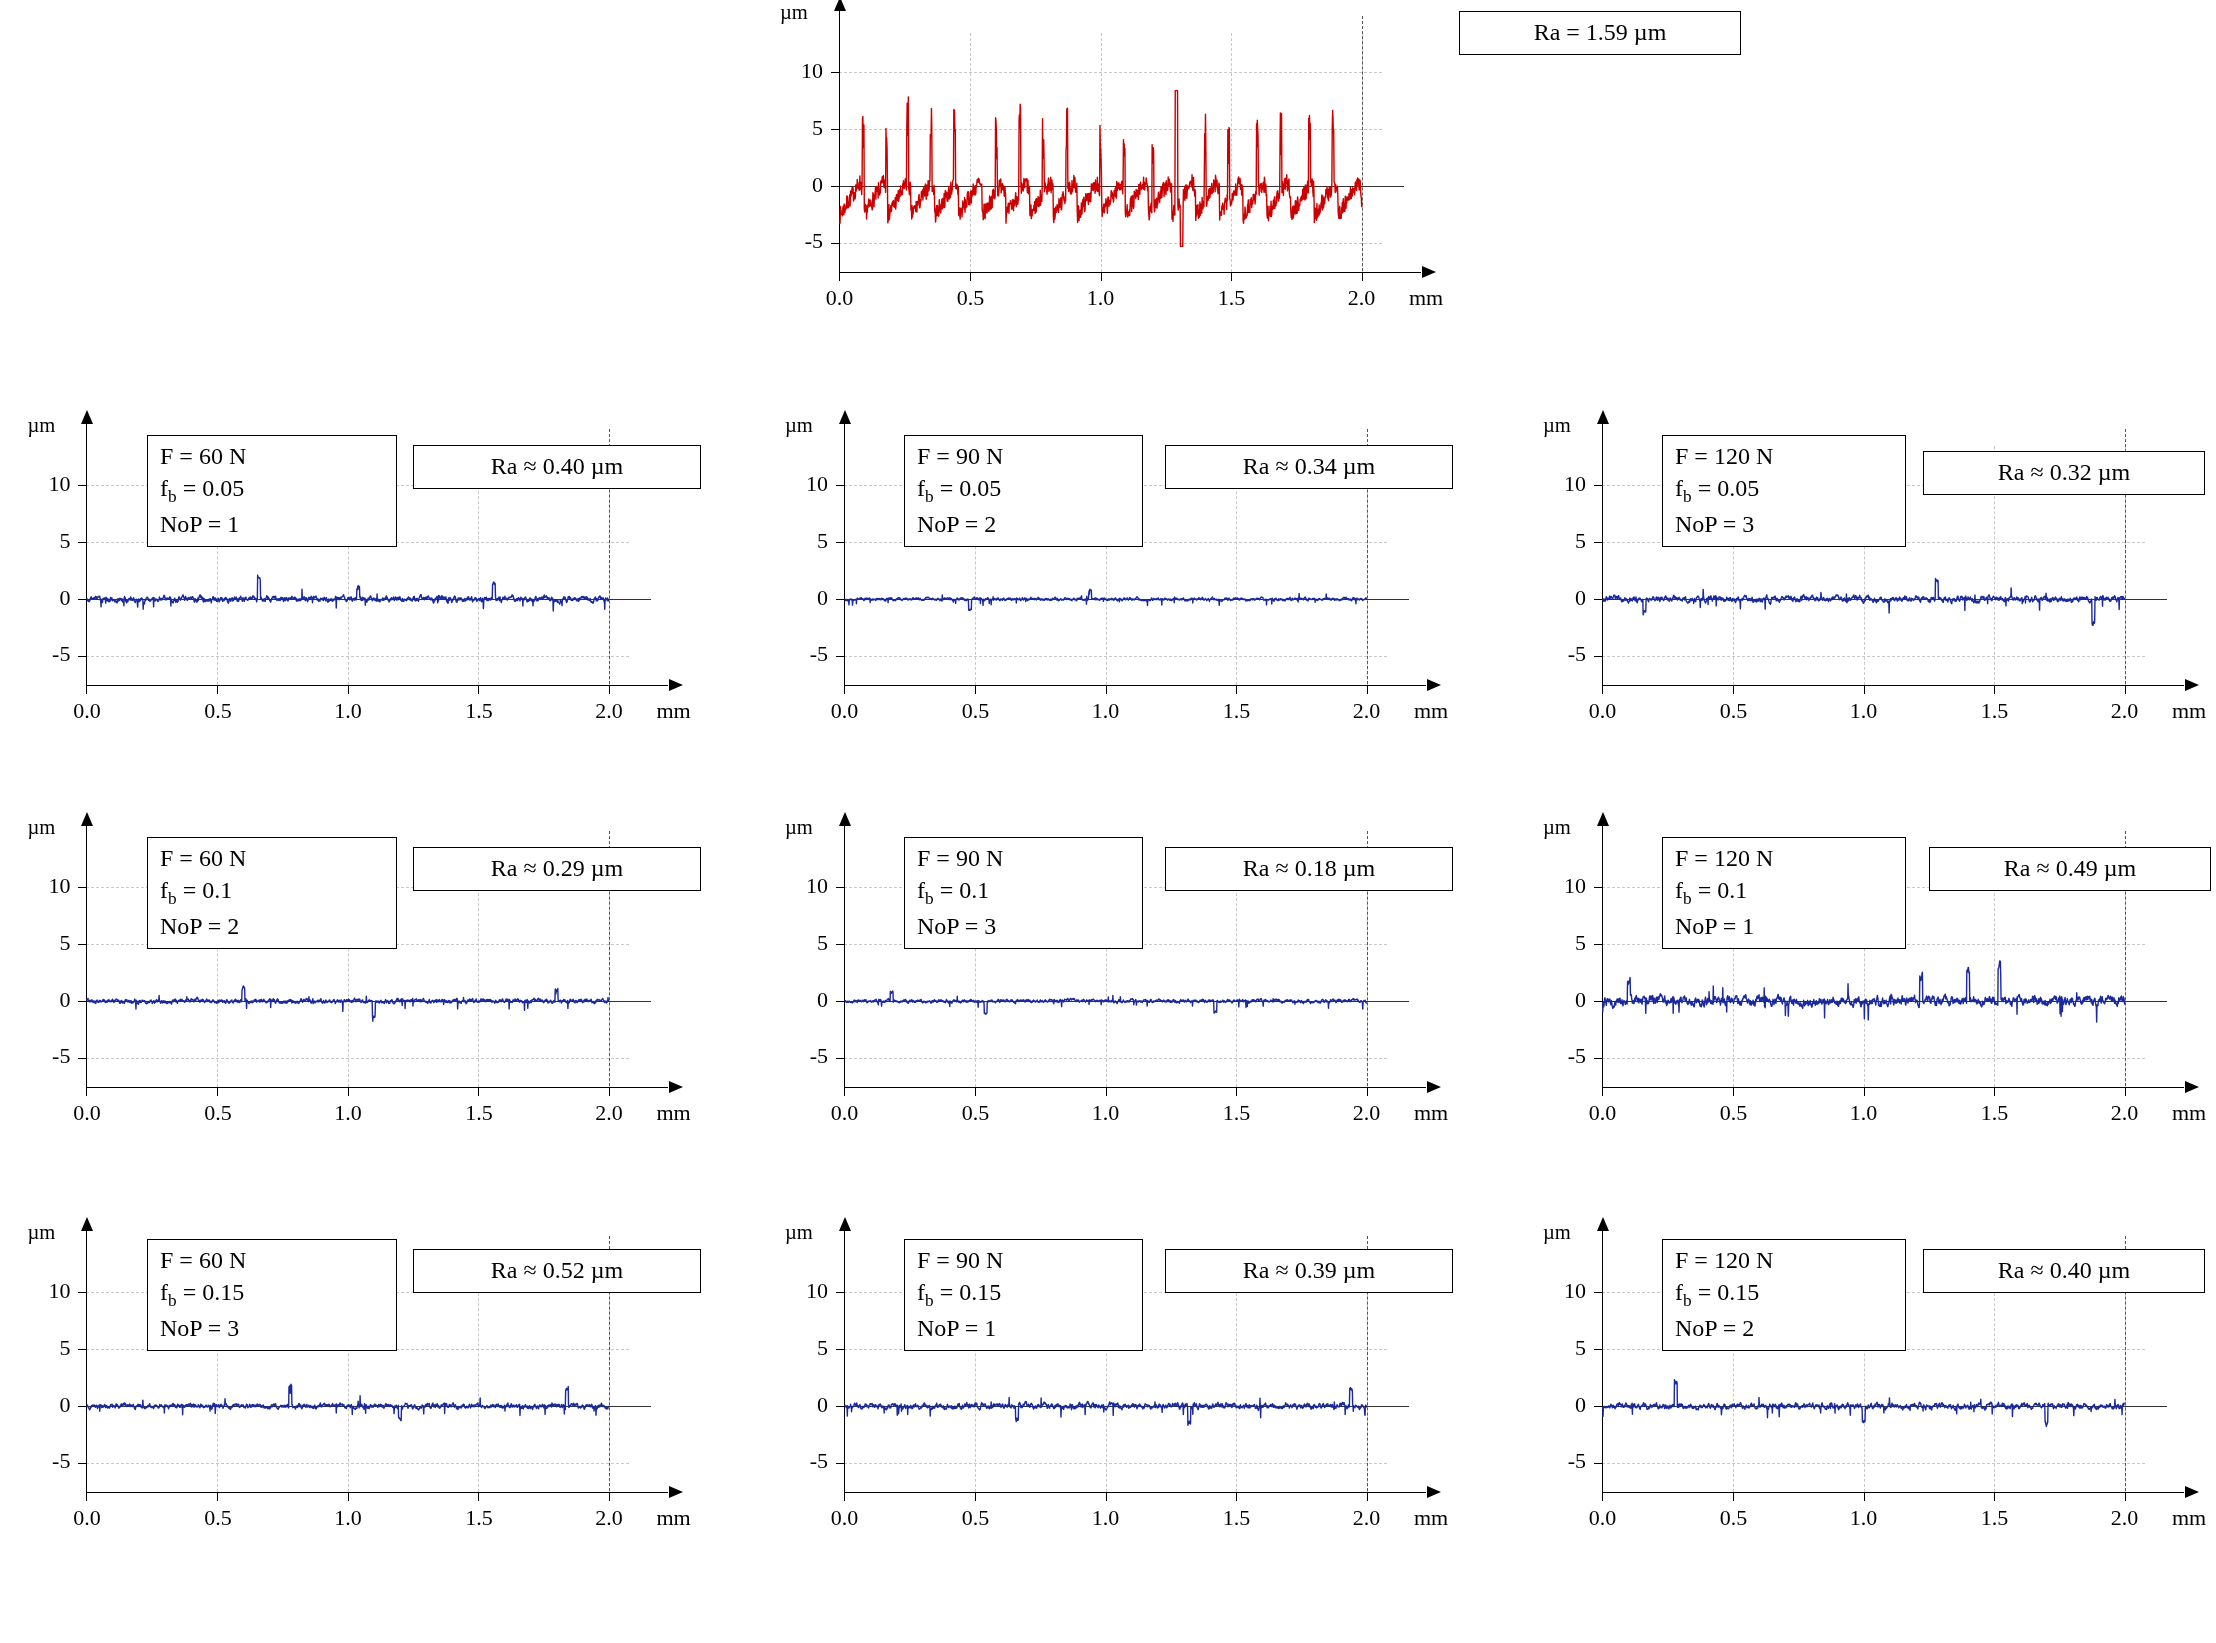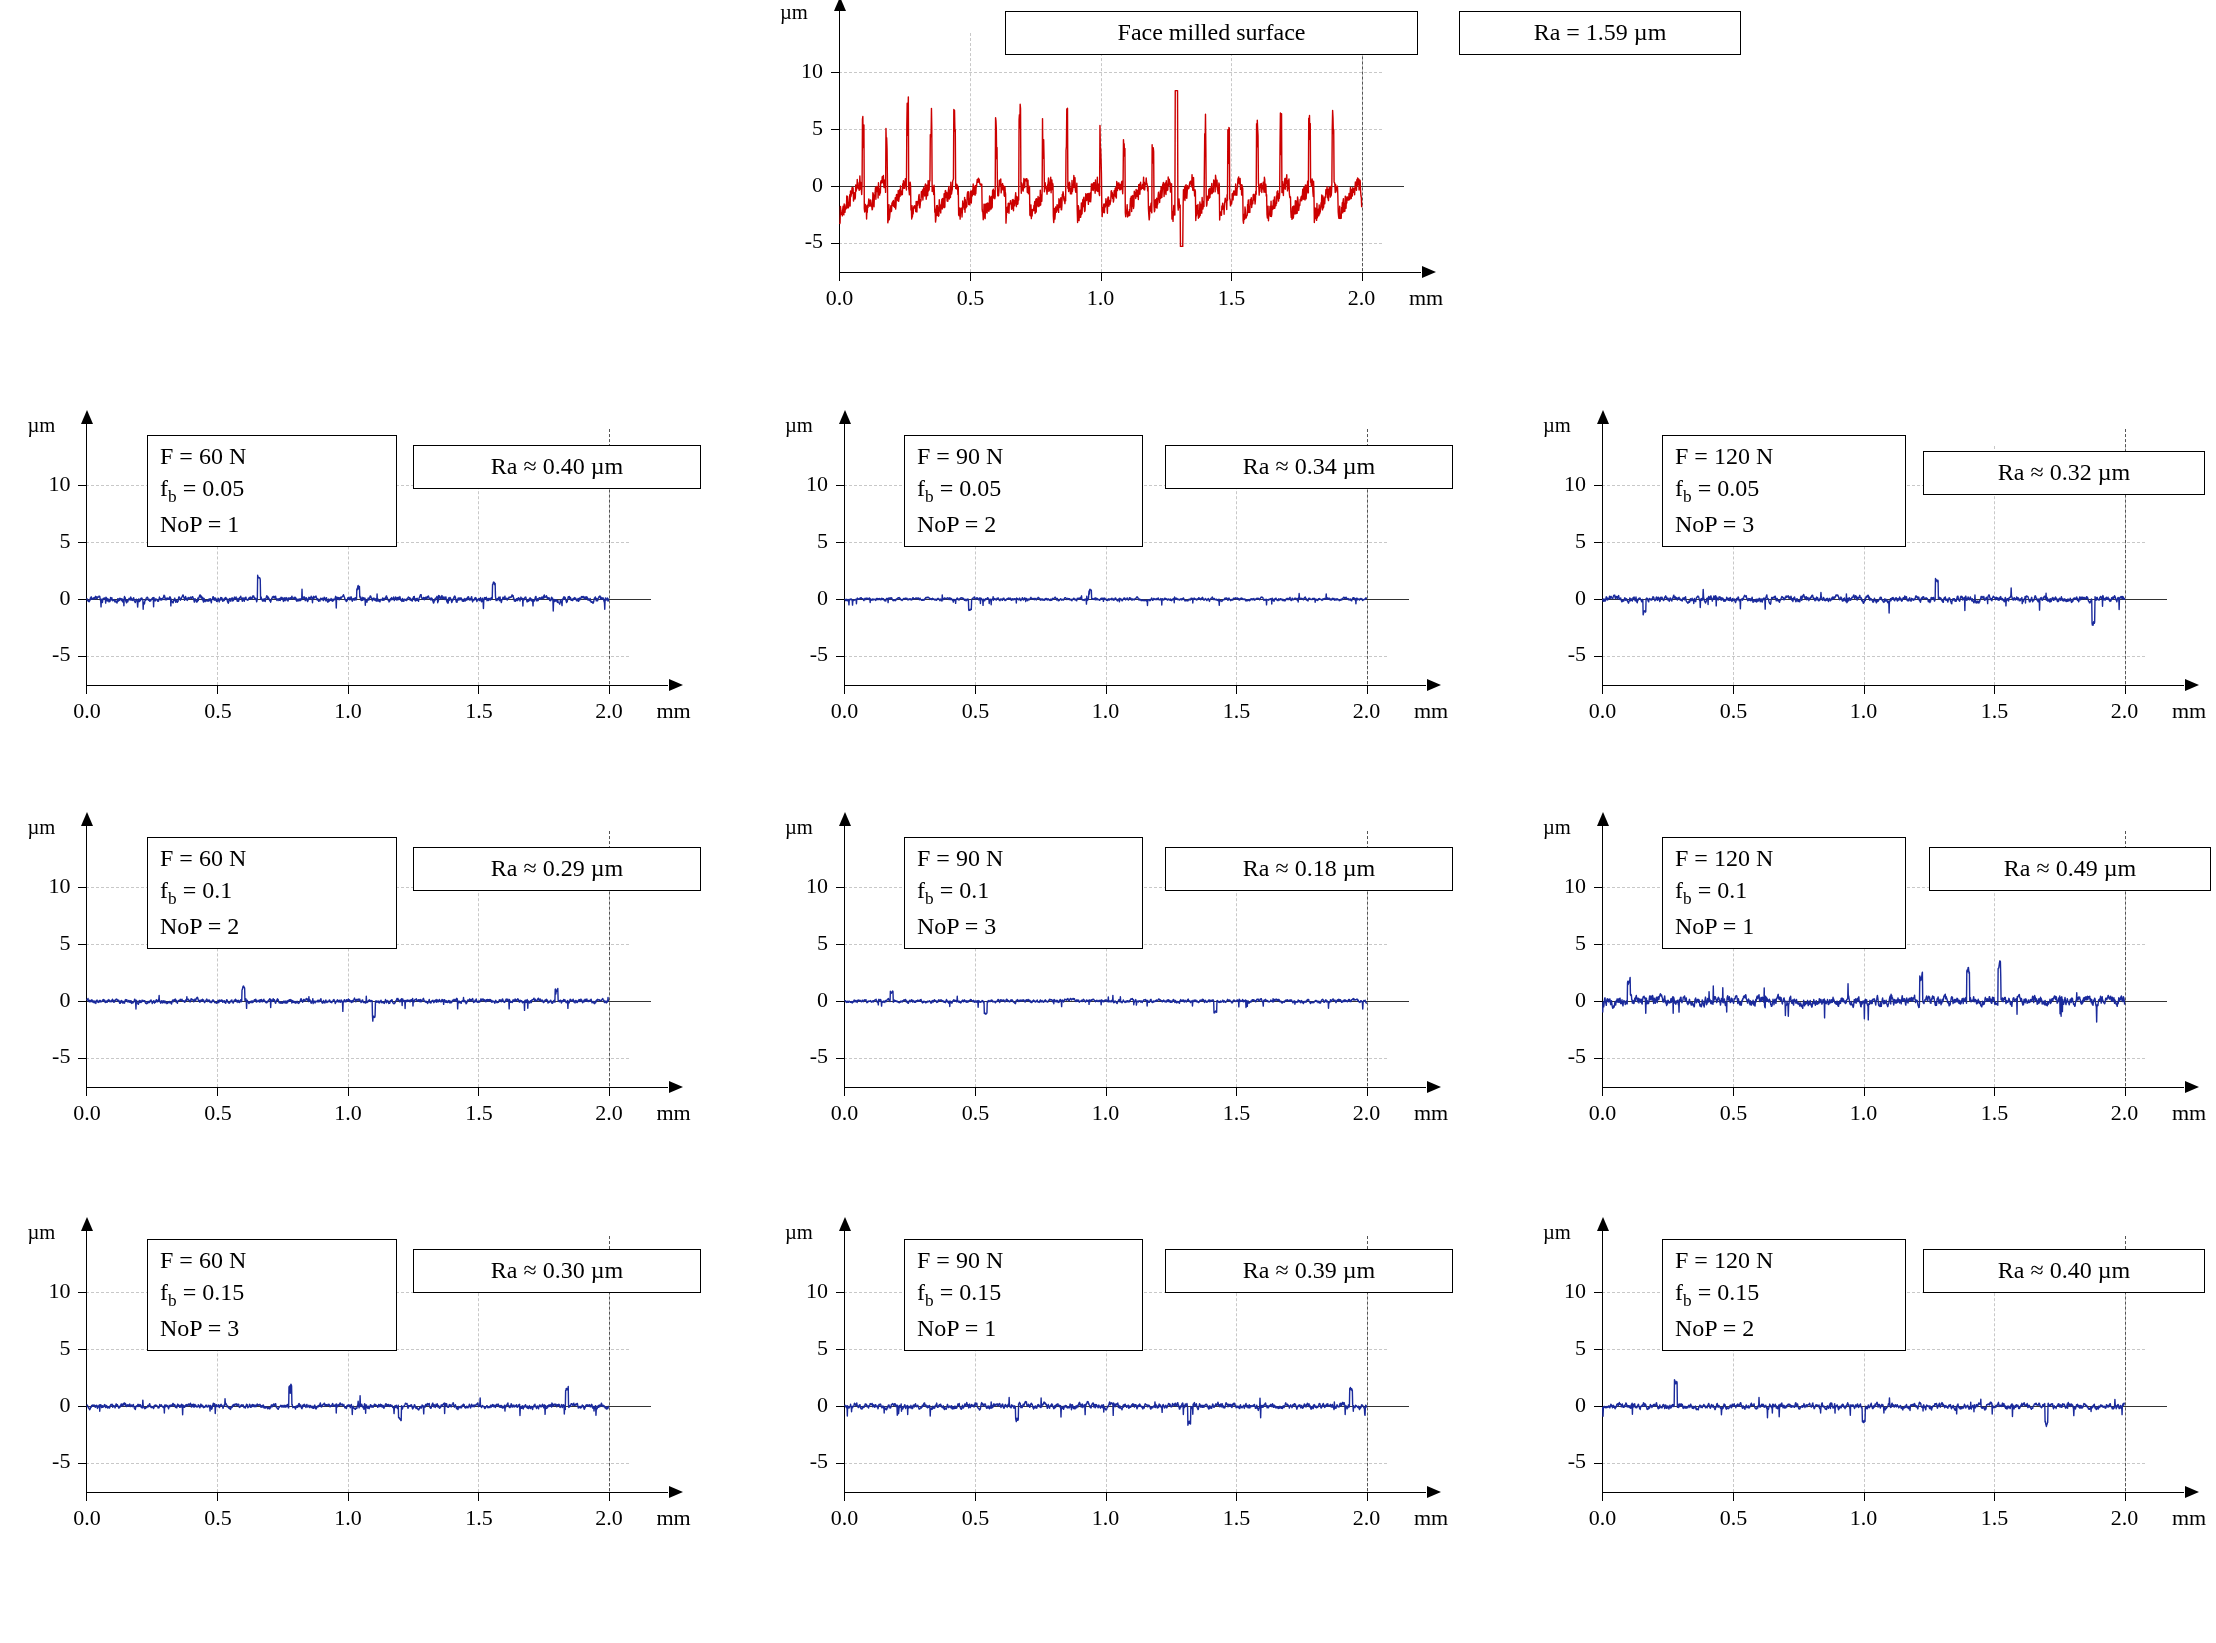--- a/index.html
+++ b/index.html
@@ -540,23 +540,20 @@
       <div class="tickmark-x" style="left:604px;top:272px;"></div>
       <div class="tick-label-x" style="left:560px;top:285px;width:87px;">2.0</div>
       <div class="unit-label" style="left:22px;top:1.1px;">µm</div>
       <div class="x-unit" style="left:651px;top:285px;">mm</div>
       <svg class="trace-svg" width="690" height="304" style="left:0;top:0;" viewBox="0 0 1270 560">
       <g transform="translate(150,60)">
         <path d="M0.0,284.5 L0.6,301.6 L1.2,285.5 L1.8,285.7 L2.4,283.3 L3.0,283.5 L3.6,284.9 L4.2,285.1 L4.8,284.4 L5.4,286.0 L6.0,285.8 L6.6,283.7 L7.2,285.6 L7.8,284.1 L8.4,285.3 L9.0,284.9 L9.6,283.3 L10.2,284.6 L10.8,284.1 L11.4,282.1 L12.0,284.7 L12.6,285.8 L13.2,286.1 L13.8,283.3 L14.4,282.7 L15.0,279.3 L15.6,279.8 L16.2,283.2 L16.8,281.8 L17.4,282.8 L18.0,286.0 L18.6,283.6 L19.2,281.3 L19.8,284.9 L20.4,282.1 L21.0,283.3 L21.6,284.4 L22.2,286.4 L22.8,287.8 L23.4,284.0 L24.0,285.6 L24.6,285.3 L25.2,282.1 L25.8,280.3 L26.4,279.3 L27.0,280.3 L27.6,278.3 L28.2,278.5 L28.8,282.9 L29.4,279.6 L30.0,278.3 L30.6,276.2 L31.2,279.7 L31.9,279.4 L32.5,278.7 L33.1,279.9 L33.7,280.1 L34.3,284.2 L34.9,283.4 L35.5,280.7 L36.1,278.7 L36.7,281.9 L37.3,284.9 L37.9,283.3 L38.5,285.0 L39.1,285.1 L39.7,281.7 L40.3,282.0 L40.9,283.8 L41.5,280.3 L42.1,279.3 L42.7,276.9 L43.3,277.5 L43.9,279.3 L44.5,282.8 L45.1,284.2 L45.7,281.8 L46.3,282.0 L46.9,284.6 L47.5,282.4 L48.1,282.3 L48.7,283.2 L49.3,285.5 L49.9,282.3 L50.5,283.2 L51.1,286.5 L51.7,286.7 L52.3,282.2 L52.9,279.9 L53.5,279.2 L54.1,277.6 L54.7,297.7 L55.3,279.0 L55.9,281.6 L56.5,284.4 L57.1,280.9 L57.7,280.1 L58.3,279.0 L58.9,278.5 L59.5,282.6 L60.1,285.4 L60.7,285.4 L61.3,284.7 L61.9,285.0 L62.5,286.0 L63.1,285.4 L63.7,283.4 L64.3,281.3 L64.9,281.5 L65.5,279.2 L66.1,279.9 L66.7,283.8 L67.3,283.9 L67.9,286.8 L68.5,287.8 L69.1,289.1 L69.7,285.4 L70.3,283.1 L70.9,283.2 L71.5,282.8 L72.1,282.1 L72.7,280.9 L73.3,282.7 L73.9,280.7 L74.5,278.8 L75.1,276.7 L75.7,277.1 L76.3,279.3 L76.9,283.1 L77.5,279.9 L78.1,278.6 L78.7,280.4 L79.3,280.1 L79.9,283.7 L80.5,283.2 L81.1,286.2 L81.7,288.6 L82.3,289.0 L82.9,287.4 L83.5,288.3 L84.1,285.6 L84.7,287.8 L85.3,285.0 L85.9,284.1 L86.5,286.3 L87.1,283.0 L87.7,279.9 L88.3,281.7 L88.9,283.5 L89.5,281.8 L90.1,282.1 L90.7,285.5 L91.3,283.5 L91.9,282.2 L92.5,281.1 L93.1,282.4 L93.8,280.0 L94.4,280.4 L95.0,279.5 L95.6,282.7 L96.2,282.5 L96.8,282.0 L97.4,281.7 L98.0,279.5 L98.6,277.5 L99.2,276.6 L99.8,281.7 L100.4,281.4 L101.0,283.6 L101.6,286.3 L102.2,287.8 L102.8,286.8 L103.4,284.7 L104.0,286.9 L104.6,283.3 L105.2,280.6 L105.8,282.8 L106.4,283.7 L107.0,285.3 L107.6,285.8 L108.2,285.3 L108.8,285.4 L109.4,285.9 L110.0,283.2 L110.6,280.8 L111.2,280.8 L111.8,279.8 L112.4,281.2 L113.0,280.7 L113.6,284.4 L114.2,287.3 L114.8,286.7 L115.4,284.1 L116.0,280.6 L116.6,282.7 L117.2,284.0 L117.8,287.0 L118.4,283.1 L119.0,282.5 L119.6,285.9 L120.2,283.7 L120.8,283.0 L121.4,285.7 L122.0,288.1 L122.6,284.2 L123.2,284.3 L123.8,281.1 L124.4,284.6 L125.0,286.3 L125.6,284.5 L126.2,285.9 L126.8,281.7 L127.4,282.2 L128.0,283.6 L128.6,280.0 L129.2,280.3 L129.8,281.3 L130.4,280.1 L131.0,283.6 L131.6,283.0 L132.2,234.2 L132.8,235.8 L133.4,237.3 L134.0,239.2 L134.6,241.9 L135.2,238.4 L135.8,240.3 L136.4,237.6 L137.0,239.9 L137.6,285.0 L138.2,282.3 L138.8,279.2 L139.4,283.4 L140.0,285.4 L140.6,282.8 L141.2,279.5 L141.8,278.8 L142.4,278.7 L143.0,282.5 L143.6,282.8 L144.2,281.0 L144.8,278.6 L145.4,280.8 L146.0,282.4 L146.6,279.8 L147.2,283.1 L147.8,286.2 L148.4,287.2 L149.0,283.4 L149.6,283.2 L150.2,283.3 L150.8,283.7 L151.4,286.3 L152.0,285.6 L152.6,283.6 L153.2,285.8 L153.8,286.8 L154.4,284.1 L155.0,284.8 L155.6,285.0 L156.3,286.0 L156.9,285.7 L157.5,284.3 L158.1,281.4 L158.7,282.7 L159.3,283.2 L159.9,281.9 L160.5,285.3 L161.1,282.5 L161.7,279.4 L162.3,279.3 L162.9,283.6 L163.5,282.5 L164.1,282.7 L164.7,286.0 L165.3,286.9 L165.9,286.7 L166.5,285.2 L167.1,287.2 L167.7,283.5 L168.3,284.0 L168.9,286.0 L169.5,283.9 L170.1,284.1 L170.7,282.8 L171.3,285.9 L171.9,288.2 L172.5,289.4 L173.1,286.9 L173.7,289.2 L174.3,288.6 L174.9,288.9 L175.5,288.7 L176.1,289.7 L176.7,285.6 L177.3,283.6 L177.9,284.3 L178.5,281.8 L179.1,280.8 L179.7,281.9 L180.3,282.4 L180.9,285.3 L181.5,283.9 L182.1,282.7 L182.7,284.6 L183.3,285.8 L183.9,283.7 L184.5,282.0 L185.1,282.4 L185.7,280.8 L186.3,279.8 L186.9,281.7 L187.5,281.1 L188.1,282.1 L188.7,282.6 L189.3,286.0 L189.9,283.6 L190.5,283.7 L191.1,283.6 L191.7,285.2 L192.3,286.0 L192.9,282.4 L193.5,281.6 L194.1,280.3 L194.7,279.0 L195.3,277.8 L195.9,279.9 L196.5,283.4 L197.1,285.1 L197.7,284.9 L198.3,286.8 L198.9,285.5 L199.5,281.4 L200.1,282.7 L200.7,279.6 L201.3,281.8 L201.9,284.0 L202.5,283.0 L203.1,284.3 L203.7,281.1 L204.3,283.6 L204.9,285.3 L205.5,285.9 L206.1,287.0 L206.7,289.1 L207.3,289.0 L207.9,286.0 L208.5,283.8 L209.1,284.9 L209.7,280.9 L210.3,278.9 L210.9,277.9 L211.5,280.3 L212.1,282.8 L212.7,285.1 L213.3,282.8 L213.9,281.5 L214.5,282.1 L215.1,283.6 L215.7,284.5 L216.3,284.3 L216.9,287.0 L217.5,285.2 L218.1,286.1 L218.7,298.7 L219.4,288.7 L220.0,285.8 L220.6,288.0 L221.2,286.1 L221.8,286.7 L222.4,282.3 L223.0,281.6 L223.6,279.0 L224.2,281.4 L224.8,283.6 L225.4,280.4 L226.0,283.4 L226.6,286.3 L227.2,287.4 L227.8,288.6 L228.4,285.5 L229.0,284.8 L229.6,286.9 L230.2,286.4 L230.8,287.7 L231.4,287.5 L232.0,287.2 L232.6,287.0 L233.2,283.9 L233.8,284.6 L234.4,282.1 L235.0,281.0 L235.6,281.5 L236.2,284.4 L236.8,286.0 L237.4,285.8 L238.0,282.7 L238.6,279.4 L239.2,281.1 L239.8,279.9 L240.4,282.1 L241.0,281.5 L241.6,281.4 L242.2,278.6 L242.8,282.3 L243.4,282.1 L244.0,283.0 L244.6,282.4 L245.2,285.8 L245.8,283.8 L246.4,281.0 L247.0,280.8 L247.6,282.2 L248.2,281.7 L248.8,278.9 L249.4,281.6 L250.0,282.6 L250.6,280.8 L251.2,283.3 L251.8,282.4 L252.4,280.3 L253.0,278.2 L253.6,276.7 L254.2,276.4 L254.8,278.9 L255.4,281.8 L256.0,283.6 L256.6,282.9 L257.2,286.1 L257.8,286.7 L258.4,282.3 L259.0,282.8 L259.6,284.8 L260.2,285.7 L260.8,286.8 L261.4,286.6 L262.0,288.7 L262.6,285.2 L263.2,283.0 L263.8,283.1 L264.4,280.5 L265.0,284.4 L265.6,285.7 L266.2,283.8 L266.8,283.4 L267.4,284.8 L268.0,285.9 L268.6,282.0 L269.2,283.6 L269.8,286.2 L270.4,285.6 L271.0,283.6 L271.6,283.9 L272.2,280.9 L272.8,279.3 L273.4,278.6 L274.0,277.4 L274.6,281.9 L275.2,281.0 L275.8,280.6 L276.4,281.3 L277.0,281.4 L277.6,280.4 L278.2,279.6 L278.8,278.7 L279.4,282.8 L280.0,285.2 L280.6,285.3 L281.2,287.5 L281.9,287.6 L282.5,287.9 L283.1,287.2 L283.7,288.0 L284.3,284.4 L284.9,283.7 L285.5,286.6 L286.1,282.9 L286.7,282.1 L287.3,283.5 L287.9,266.8 L288.5,281.3 L289.1,280.9 L289.7,284.8 L290.3,283.0 L290.9,284.3 L291.5,281.4 L292.1,281.7 L292.7,279.6 L293.3,279.3 L293.9,282.4 L294.5,279.6 L295.1,281.1 L295.7,279.6 L296.3,283.2 L296.9,284.4 L297.5,281.8 L298.1,284.9 L298.7,283.8 L299.3,283.5 L299.9,284.0 L300.5,281.3 L301.1,284.6 L301.7,285.1 L302.3,287.2 L302.9,284.9 L303.5,304.2 L304.1,286.7 L304.7,289.0 L305.3,288.8 L305.9,285.9 L306.5,284.6 L307.1,281.8 L307.7,279.1 L308.3,280.6 L308.9,281.3 L309.5,282.8 L310.1,284.2 L310.7,282.8 L311.3,286.1 L311.9,282.6 L312.5,295.5 L313.1,279.4 L313.7,279.8 L314.3,279.5 L314.9,281.8 L315.5,284.3 L316.1,282.0 L316.7,282.0 L317.3,281.5 L317.9,279.5 L318.5,283.0 L319.1,283.3 L319.7,286.4 L320.3,282.6 L320.9,285.2 L321.5,286.6 L322.1,287.8 L322.7,286.6 L323.3,286.3 L323.9,283.4 L324.5,280.5 L325.1,302.5 L325.7,285.8 L326.3,282.3 L326.9,279.2 L327.5,279.7 L328.1,283.4 L328.7,282.1 L329.3,279.6 L329.9,277.2 L330.5,280.2 L331.1,283.5 L331.7,283.1 L332.3,286.0 L332.9,284.0 L333.5,281.3 L334.1,283.3 L334.7,286.2 L335.3,282.6 L335.9,285.1 L336.5,284.7 L337.1,286.4 L337.7,283.8 L338.3,282.1 L338.9,284.7 L339.5,283.8 L340.1,280.7 L340.7,282.5 L341.3,281.0 L341.9,279.1 L342.5,280.1 L343.1,280.2 L343.7,280.7 L344.4,279.2 L345.0,280.7 L345.6,284.2 L346.2,281.2 L346.8,283.1 L347.4,284.9 L348.0,282.4 L348.6,281.9 L349.2,283.8 L349.8,284.1 L350.4,282.5 L351.0,282.3 L351.6,283.5 L352.2,284.5 L352.8,284.9 L353.4,285.0 L354.0,281.6 L354.6,279.2 L355.2,277.2 L355.8,276.5 L356.4,280.2 L357.0,283.6 L357.6,281.8 L358.2,280.2 L358.8,278.7 L359.4,281.0 L360.0,284.8 L360.6,285.3 L361.2,287.6 L361.8,286.0 L362.4,287.0 L363.0,288.4 L363.6,286.6 L364.2,285.2 L364.8,284.5 L365.4,284.4 L366.0,283.0 L366.6,284.0 L367.2,282.2 L367.8,285.1 L368.4,281.9 L369.0,284.3 L369.6,282.8 L370.2,280.5 L370.8,278.2 L371.4,281.4 L372.0,281.7 L372.6,285.5 L373.2,283.0 L373.8,283.4 L374.4,283.2 L375.0,280.3 L375.6,282.2 L376.2,284.1 L376.8,283.2 L377.4,281.6 L378.0,280.1 L378.6,280.4 L379.2,279.8 L379.8,279.9 L380.4,279.0 L381.0,277.6 L381.6,278.7 L382.2,282.4 L382.8,283.4 L383.4,283.3 L384.0,283.5 L384.6,284.6 L385.2,281.4 L385.8,280.4 L386.4,278.4 L387.0,276.9 L387.6,282.0 L388.2,281.6 L388.8,285.1 L389.4,287.6 L390.0,287.2 L390.6,285.3 L391.2,284.1 L391.8,283.7 L392.4,280.7 L393.0,281.2 L393.6,281.8 L394.2,280.2 L394.8,280.9 L395.4,281.2 L396.0,281.8 L396.6,282.6 L397.2,284.0 L397.8,282.4 L398.4,280.7 L399.0,284.4 L399.6,287.1 L400.2,287.8 L400.8,287.5 L401.4,295.4 L402.0,285.9 L402.6,282.7 L403.2,279.4 L403.8,277.3 L404.4,276.9 L405.0,281.8 L405.6,283.3 L406.2,284.2 L406.9,282.9 L407.5,282.6 L408.1,285.2 L408.7,283.8 L409.3,286.5 L409.9,288.2 L410.5,287.2 L411.1,288.7 L411.7,287.4 L412.3,289.2 L412.9,285.7 L413.5,282.7 L414.1,282.2 L414.7,284.3 L415.3,286.0 L415.9,286.6 L416.5,284.0 L417.1,284.8 L417.7,281.0 L418.3,280.6 L418.9,278.1 L419.5,287.2 L420.1,277.0 L420.7,276.9 L421.3,277.8 L421.9,277.4 L422.5,280.0 L423.1,283.6 L423.7,284.2 L424.3,286.2 L424.9,284.5 L425.5,286.0 L426.1,284.5 L426.7,281.3 L427.3,278.3 L427.9,295.7 L428.5,282.0 L429.1,285.2 L429.7,283.4 L430.3,283.4 L430.9,281.4 L431.5,283.1 L432.1,280.5 L432.7,283.2 L433.3,285.7 L433.9,288.0 L434.5,289.8 L435.1,284.7 L435.7,287.6 L436.3,285.2 L436.9,283.1 L437.5,285.7 L438.1,282.9 L438.7,284.9 L439.3,286.1 L439.9,282.8 L440.5,280.9 L441.1,280.0 L441.7,279.4 L442.3,282.3 L442.9,279.7 L443.5,281.3 L444.1,284.7 L444.7,284.2 L445.3,283.1 L445.9,286.3 L446.5,287.5 L447.1,283.1 L447.7,282.9 L448.3,285.1 L448.9,281.9 L449.5,281.6 L450.1,279.2 L450.7,278.7 L451.3,276.7 L451.9,281.1 L452.5,281.2 L453.1,279.7 L453.7,282.5 L454.3,283.0 L454.9,285.9 L455.5,287.5 L456.1,299.7 L456.7,280.5 L457.3,282.4 L457.9,281.2 L458.5,283.3 L459.1,281.2 L459.7,283.1 L460.3,280.6 L460.9,281.4 L461.5,280.7 L462.1,283.0 L462.7,283.8 L463.3,285.9 L463.9,287.3 L464.5,283.0 L465.1,284.4 L465.7,280.7 L466.3,281.0 L466.9,284.5 L467.5,282.9 L468.1,281.1 L468.7,280.0 L469.4,278.7 L470.0,283.0 L470.6,284.2 L471.2,285.5 L471.8,285.0 L472.4,281.0 L473.0,282.0 L473.6,280.8 L474.2,281.5 L474.8,278.8 L475.4,282.9 L476.0,283.8 L476.6,285.7 L477.2,284.3 L477.8,287.2 L478.4,311.5 L479.0,309.6 L479.6,309.6 L480.2,313.1 L480.8,313.3 L481.4,312.6 L482.0,309.4 L482.6,310.2 L483.2,311.2 L483.8,286.7 L484.4,283.1 L485.0,285.2 L485.6,287.5 L486.2,285.4 L486.8,286.0 L487.4,287.9 L488.0,284.4 L488.6,284.0 L489.2,280.7 L489.8,282.9 L490.4,285.6 L491.0,285.8 L491.6,285.4 L492.2,283.5 L492.8,282.5 L493.4,279.9 L494.0,279.7 L494.6,277.6 L495.2,281.2 L495.8,282.2 L496.4,285.3 L497.0,287.1 L497.6,285.4 L498.2,287.2 L498.8,284.2 L499.4,281.9 L500.0,285.1 L500.6,282.0 L501.2,281.8 L501.8,279.0 L502.4,283.4 L503.0,281.2 L503.6,279.4 L504.2,278.2 L504.8,276.5 L505.4,275.7 L506.0,277.5 L506.6,280.7 L507.2,284.7 L507.8,283.5 L508.4,280.6 L509.0,279.7 L509.6,279.8 L510.2,281.4 L510.8,284.5 L511.4,286.4 L512.0,282.7 L512.6,284.2 L513.2,281.6 L513.8,280.4 L514.4,279.4 L515.0,281.1 L515.6,281.5 L516.2,280.6 L516.8,283.3 L517.4,285.8 L518.0,295.6 L518.6,284.9 L519.2,285.7 L519.8,288.3 L520.4,289.3 L521.0,289.5 L521.6,286.4 L522.2,285.3 L522.8,286.8 L523.4,284.8 L524.0,284.1 L524.6,284.7 L525.2,282.7 L525.8,281.5 L526.4,278.5 L527.0,279.9 L527.6,278.9 L528.2,267.6 L528.8,280.3 L529.4,283.7 L530.0,284.6 L530.6,285.3 L531.2,285.0 L531.9,281.0 L532.5,278.5 L533.1,277.4 L533.7,280.4 L534.3,281.9 L534.9,280.5 L535.5,283.7 L536.1,280.8 L536.7,280.8 L537.3,284.5 L537.9,282.2 L538.5,281.9 L539.1,283.3 L539.7,280.3 L540.3,282.1 L540.9,284.3 L541.5,283.1 L542.1,282.8 L542.7,280.1 L543.3,283.2 L543.9,283.4 L544.5,283.2 L545.1,286.1 L545.7,285.1 L546.3,282.8 L546.9,284.5 L547.5,284.0 L548.1,284.0 L548.7,281.8 L549.3,284.3 L549.9,287.1 L550.5,286.2 L551.1,285.6 L551.7,286.1 L552.3,288.5 L552.9,290.0 L553.5,285.3 L554.1,284.8 L554.7,285.7 L555.3,286.6 L555.9,284.0 L556.5,283.1 L557.1,282.7 L557.7,285.3 L558.3,285.1 L558.9,281.9 L559.5,279.6 L560.1,282.1 L560.7,284.5 L561.3,286.1 L561.9,285.0 L562.5,283.3 L563.1,286.0 L563.7,287.7 L564.3,284.5 L564.9,287.4 L565.5,283.6 L566.1,290.9 L566.7,284.0 L567.3,280.9 L567.9,282.0 L568.5,280.5 L569.1,280.8 L569.7,281.9 L570.3,280.0 L570.9,280.6 L571.5,279.8 L572.1,280.4 L572.7,282.4 L573.3,279.4 L573.9,278.0 L574.5,278.4 L575.1,281.8 L575.7,280.4 L576.3,281.9 L576.9,283.9 L577.5,282.5 L578.1,284.7 L578.7,282.3 L579.3,284.0 L579.9,286.6 L580.5,288.0 L581.1,284.6 L581.7,282.4 L582.3,280.2 L582.9,277.5 L583.5,275.6 L584.1,278.1 L584.7,276.5 L585.3,277.7 L585.9,277.8 L586.5,282.6 L587.1,283.7 L587.7,285.0 L588.3,284.4 L588.9,283.5 L589.5,283.0 L590.1,291.7 L590.7,281.4 L591.3,280.5 L591.9,281.7 L592.5,285.3 L593.1,285.5 L593.8,285.5 L594.4,287.9 L595.0,289.8 L595.6,286.2 L596.2,282.1 L596.8,280.7 L597.4,282.7 L598.0,281.7 L598.6,283.2 L599.2,283.0 L599.8,283.6 L600.4,283.9 L601.0,281.9 L601.6,284.9 L602.2,287.3 L602.8,284.5 L603.4,282.8 L604.0,285.7 L604.6,287.8 L605.2,288.9 L605.8,290.1 L606.4,285.1 L607.0,286.2 L607.6,284.6 L608.2,282.4 L608.8,283.1 L609.4,282.1 L610.0,282.9 L610.6,282.2 L611.2,281.3 L611.8,278.4 L612.4,281.0 L613.0,279.0 L613.6,278.5 L614.2,278.9 L614.8,277.8 L615.4,281.1 L616.0,285.0 L616.6,286.7 L617.2,285.0 L617.8,281.0 L618.4,282.3 L619.0,282.2 L619.6,279.2 L620.2,277.3 L620.8,281.4 L621.4,283.3 L622.0,284.8 L622.6,282.1 L623.2,280.3 L623.8,278.0 L624.4,278.4 L625.0,276.3 L625.6,277.1 L626.2,281.2 L626.8,279.5 L627.4,279.5 L628.0,283.2 L628.6,281.1 L629.2,282.7 L629.8,285.8 L630.4,282.3 L631.0,283.7 L631.6,283.2 L632.2,281.7 L632.8,285.2 L633.4,283.2 L634.0,284.2 L634.6,283.8 L635.2,284.9 L635.8,286.8 L636.4,284.6 L637.0,282.5 L637.6,281.5 L638.2,280.6 L638.8,283.7 L639.4,282.3 L640.0,282.7 L640.6,280.0 L641.2,284.0 L641.8,286.1 L642.4,287.8 L643.0,284.3 L643.6,284.7 L644.2,282.7 L644.8,282.4 L645.4,285.5 L646.0,281.7 L646.6,284.4 L647.2,286.7 L647.8,287.6 L648.4,289.6 L649.0,288.8 L649.6,290.5 L650.2,289.4 L650.8,284.9 L651.4,284.1 L652.0,297.1 L652.6,283.1 L653.2,280.7 L653.8,281.3 L654.4,279.0 L655.0,282.4 L655.6,284.2 L656.2,285.6 L656.9,286.5 L657.5,283.9 L658.1,286.1 L658.7,288.4 L659.3,285.8 L659.9,287.1 L660.5,285.2 L661.1,287.0 L661.7,287.5 L662.3,286.6 L662.9,285.2 L663.5,284.0 L664.1,284.9 L664.7,286.3 L665.3,283.5 L665.9,281.8 L666.5,279.4 L667.1,281.7 L667.7,282.0 L668.3,284.4 L668.9,286.3 L669.5,283.4 L670.1,284.2 L670.7,282.7 L671.3,281.8 L671.9,282.9 L672.5,281.2 L673.1,285.0 L673.7,284.4 L674.3,286.8 L674.9,288.6 L675.5,286.7 L676.1,285.5 L676.7,284.6 L677.3,286.7 L677.9,275.5 L678.5,286.2 L679.1,288.3 L679.7,283.9 L680.3,284.8 L680.9,284.0 L681.5,281.7 L682.1,284.4 L682.7,282.8 L683.3,283.4 L683.9,293.1 L684.5,280.3 L685.1,283.0 L685.7,285.0 L686.3,286.2 L686.9,285.3 L687.5,283.5 L688.1,280.2 L688.7,282.1 L689.3,280.0 L689.9,282.8 L690.5,283.4 L691.1,282.2 L691.7,279.9 L692.3,278.2 L692.9,276.9 L693.5,277.6 L694.1,279.3 L694.7,279.5 L695.3,279.4 L695.9,279.5 L696.5,270.2 L697.1,284.0 L697.7,285.7 L698.3,283.9 L698.9,287.0 L699.5,285.7 L700.1,285.3 L700.7,286.3 L701.3,285.6 L701.9,285.3 L702.5,285.6 L703.1,288.2 L703.7,289.8 L704.3,289.9 L704.9,285.9 L705.5,287.4 L706.1,288.0 L706.7,283.5 L707.3,280.3 L707.9,280.9 L708.5,280.1 L709.1,279.2 L709.7,279.4 L710.3,279.4 L710.9,280.1 L711.5,279.2 L712.1,278.1 L712.7,280.7 L713.3,278.0 L713.9,276.0 L714.5,275.5 L715.1,278.0 L715.7,276.2 L716.3,277.1 L716.9,278.2 L717.5,297.5 L718.1,281.0 L718.8,284.6 L719.4,283.5 L720.0,284.1 L720.6,285.8 L721.2,285.1 L721.8,285.2 L722.4,285.6 L723.0,284.4 L723.6,284.6 L724.2,281.6 L724.8,281.1 L725.4,284.2 L726.0,281.9 L726.6,281.4 L727.2,281.1 L727.8,278.9 L728.4,277.8 L729.0,275.9 L729.6,279.7 L730.2,283.5 L730.8,281.4 L731.4,281.8 L732.0,281.6 L732.6,283.0 L733.2,281.0 L733.8,283.0 L734.4,282.9 L735.0,283.4 L735.6,280.5 L736.2,277.8 L736.8,277.3 L737.4,278.2 L738.0,282.5 L738.6,281.4 L739.2,278.4 L739.8,282.1 L740.4,284.2 L741.0,281.7 L741.6,284.7 L742.2,287.1 L742.8,287.0 L743.4,283.5 L744.0,286.1 L744.6,288.2 L745.2,287.3 L745.8,284.7 L746.4,282.6 L747.0,283.7 L747.6,286.0 L748.2,282.9 L748.8,286.1 L749.4,285.9 L750.0,284.5 L750.6,287.2 L751.2,284.6 L751.8,281.5 L752.4,280.4 L753.0,280.4 L753.6,278.9 L754.2,278.8 L754.8,302.0 L755.4,282.1 L756.0,281.2 L756.6,284.5 L757.2,286.7 L757.8,288.0 L758.4,285.5 L759.0,284.4 L759.6,282.1 L760.2,281.5 L760.8,285.2 L761.4,283.0 L762.0,280.2 L762.6,283.6 L763.2,281.1 L763.8,283.3 L764.4,281.3 L765.0,281.3 L765.6,284.3 L766.2,287.2 L766.8,286.5 L767.4,285.3 L768.0,287.1 L768.6,283.5 L769.2,284.6 L769.8,282.8 L770.4,280.7 L771.0,281.9 L771.6,279.8 L772.2,277.7 L772.8,280.1 L773.4,282.5 L774.0,280.7 L774.6,279.1 L775.2,279.3 L775.8,277.1 L776.4,276.6 L777.0,278.8 L777.6,282.1 L778.2,280.4 L778.8,281.9 L779.4,281.1 L780.0,281.6 L780.6,281.3 L781.2,280.2 L781.9,277.9 L782.5,282.0 L783.1,285.5 L783.7,285.6 L784.3,283.8 L784.9,281.3 L785.5,282.1 L786.1,281.6 L786.7,284.9 L787.3,284.9 L787.9,285.2 L788.5,286.7 L789.1,287.7 L789.7,288.8 L790.3,286.4 L790.9,286.5 L791.5,287.0 L792.1,287.0 L792.7,282.9 L793.3,283.1 L793.9,282.5 L794.5,280.9 L795.1,279.2 L795.7,278.9 L796.3,279.2 L796.9,277.8 L797.5,280.1 L798.1,277.8 L798.7,277.7 L799.3,280.2 L799.9,280.8 L800.5,280.3 L801.1,280.7 L801.7,281.5 L802.3,281.1 L802.9,280.3 L803.5,277.6 L804.1,277.5 L804.7,278.2 L805.3,281.7 L805.9,283.7 L806.5,282.9 L807.1,284.6 L807.7,285.1 L808.3,285.8 L808.9,284.2 L809.5,284.6 L810.1,282.8 L810.7,280.1 L811.3,281.6 L811.9,279.8 L812.5,280.7 L813.1,282.2 L813.7,280.0 L814.3,278.2 L814.9,311.9 L815.5,310.9 L816.1,315.5 L816.7,317.5 L817.3,320.3 L817.9,317.2 L818.5,316.2 L819.1,314.0 L819.7,312.9 L820.3,278.2 L820.9,277.5 L821.5,281.9 L822.1,282.8 L822.7,282.5 L823.3,282.8 L823.9,280.4 L824.5,281.9 L825.1,279.9 L825.7,279.7 L826.3,278.9 L826.9,279.6 L827.5,278.4 L828.1,281.7 L828.7,278.7 L829.3,283.2 L829.9,285.9 L830.5,287.7 L831.1,284.6 L831.7,281.9 L832.3,284.9 L832.9,285.0 L833.5,285.1 L834.1,285.3 L834.7,285.2 L835.3,287.2 L835.9,283.6 L836.5,283.6 L837.1,282.0 L837.7,281.5 L838.3,281.3 L838.9,278.8 L839.5,279.3 L840.1,278.4 L840.7,282.8 L841.3,281.2 L841.9,280.8 L842.5,284.8 L843.1,281.5 L843.7,280.5 L844.4,280.9 L845.0,283.5 L845.6,285.2 L846.2,284.0 L846.8,280.6 L847.4,278.3 L848.0,280.2 L848.6,279.7 L849.2,280.3 L849.8,279.1 L850.4,279.8 L851.0,282.6 L851.6,282.3 L852.2,285.6 L852.8,286.7 L853.4,286.3 L854.0,285.6 L854.6,284.6 L855.2,281.6 L855.8,278.7 L856.4,286.7 L857.0,278.0 L857.6,276.0 L858.2,279.0 L858.8,279.0 L859.4,281.4 L860.0,280.0 L860.6,278.9 L861.2,283.5 L861.8,282.3 L862.4,282.4 L863.0,279.7 L863.6,278.9 L864.2,280.8 L864.8,281.4 L865.4,280.8 L866.0,281.8 L866.6,285.5 L867.2,287.4 L867.8,300.4 L868.4,286.8 L869.0,284.3 L869.6,284.1 L870.2,287.0 L870.8,288.3 L871.4,285.2 L872.0,284.9 L872.6,280.9 L873.2,280.3 L873.8,280.8 L874.4,279.4 L875.0,280.5 L875.6,284.0 L876.2,281.8 L876.8,284.6 L877.4,281.7 L878.0,284.1 L878.6,286.3 L879.2,284.1 L879.8,281.6 L880.4,283.5 L881.0,286.5 L881.6,282.3 L882.2,285.9 L882.8,283.4 L883.4,286.6 L884.0,284.5 L884.6,284.8 L885.2,281.9 L885.8,280.1 L886.4,278.1 L887.0,278.5 L887.6,279.5 L888.2,278.7 L888.8,279.5 L889.4,283.0 L890.0,280.8 L890.6,282.2 L891.2,281.9 L891.8,281.7 L892.4,284.5 L893.0,284.7 L893.6,285.9 L894.2,286.0 L894.8,288.4 L895.4,286.4 L896.0,288.8 L896.6,288.9 L897.2,287.7 L897.8,287.1 L898.4,287.3 L899.0,285.0 L899.6,292.7 L900.2,284.7 L900.8,286.2 L901.4,283.3 L902.0,283.2 L902.6,285.7 L903.2,283.3 L903.8,281.8 L904.4,282.0 L905.0,279.6 L905.6,279.5 L906.2,283.3 L906.9,286.5 L907.5,284.9 L908.1,285.9 L908.7,288.0 L909.3,289.3 L909.9,286.2 L910.5,288.0 L911.1,284.3 L911.7,287.3 L912.3,285.8 L912.9,288.2 L913.5,284.9 L914.1,282.8 L914.7,284.3 L915.3,285.5 L915.9,284.4 L916.5,282.2 L917.1,282.0 L917.7,280.1 L918.3,282.1 L918.9,281.7 L919.5,283.4 L920.1,281.6 L920.7,283.9 L921.3,284.7 L921.9,284.1 L922.5,285.0 L923.1,283.1 L923.7,282.9 L924.3,284.1 L924.9,284.3 L925.5,286.5 L926.1,285.3 L926.7,286.7 L927.3,283.6 L927.9,280.2 L928.5,280.6 L929.1,284.2 L929.7,283.6 L930.3,281.9 L930.9,284.4 L931.5,284.2 L932.1,284.3 L932.7,280.6 L933.3,281.8 L933.9,279.0 L934.5,280.2 L935.1,278.5 L935.7,283.0 L936.3,283.5 L936.9,284.3 L937.5,284.0 L938.1,286.1 L938.7,287.9 L939.3,285.3 L939.9,287.7 L940.5,286.3 L941.1,287.7 L941.7,286.5 L942.3,285.6 L942.9,282.5 L943.5,270.5 L944.1,280.7 L944.7,281.6 L945.3,284.8 L945.9,287.6 L946.5,283.4 L947.1,282.0 L947.7,284.5 L948.3,280.8 L948.9,280.5 L949.5,279.8 L950.1,281.8 L950.7,285.4 L951.3,287.5 L951.9,284.9 L952.5,287.1 L953.1,283.1 L953.7,281.6 L954.3,285.0 L954.9,284.7 L955.5,287.3 L956.1,283.0 L956.7,298.5 L957.3,281.8 L957.9,280.4 L958.5,279.0 L959.1,277.8 L959.7,281.2 L960.3,279.1 L960.9,277.2 L961.5,276.7 " fill="none" stroke="#1a2a9c" stroke-width="2.6" stroke-linejoin="round"></path>
       </g>
     </svg>
     </div>
-    <div class="anno-box center" style="left: 1005px; top: 11px; width: 413px;">
-      <span class="anno-line">Face milled surface</span>
-    </div>
     <div class="anno-box center" style="left: 1459px; top: 11px; width: 282px;">
       <span class="anno-line">Ra = 1.59 µm</span>
     </div>
     <div class="anno-box" style="left: 147px; top: 435px; width: 250px;">
       <span class="anno-line">F = 60 N</span>
       <span class="anno-line"><span>f</span><span class="sub">b</span><span> = 0.05</span></span>
       <span class="anno-line">NoP = 1</span>
     </div>
     <div class="anno-box center" style="left: 413px; top: 445px; width: 288px;">
       <span class="anno-line">Ra ≈ 0.40 µm</span>
@@ -600,21 +597,21 @@
     </div>
     <div class="anno-box center" style="left: 1923px; top: 847px; width: 282px; margin-left: 6px;">
       <span class="anno-line">Ra ≈ 0.49 µm</span>
     </div>
     <div class="anno-box" style="left: 147px; top: 1239px; width: 250px;">
       <span class="anno-line">F = 60 N</span>
       <span class="anno-line"><span>f</span><span class="sub">b</span><span> = 0.15</span></span>
       <span class="anno-line">NoP = 3</span>
     </div>
     <div class="anno-box center" style="left: 413px; top: 1249px; width: 288px;">
-      <span class="anno-line">Ra ≈ 0.30 µm</span>
+      <span class="anno-line">Ra ≈ 0.52 µm</span>
     </div>
     <div class="anno-box" style="left: 904px; top: 1239px; width: 239px;">
       <span class="anno-line">F = 90 N</span>
       <span class="anno-line"><span>f</span><span class="sub">b</span><span> = 0.15</span></span>
       <span class="anno-line">NoP = 1</span>
     </div>
     <div class="anno-box center" style="left: 1165px; top: 1249px; width: 288px;">
       <span class="anno-line">Ra ≈ 0.39 µm</span>
     </div>
     <div class="anno-box" style="left: 1662px; top: 1239px; width: 244px;">

